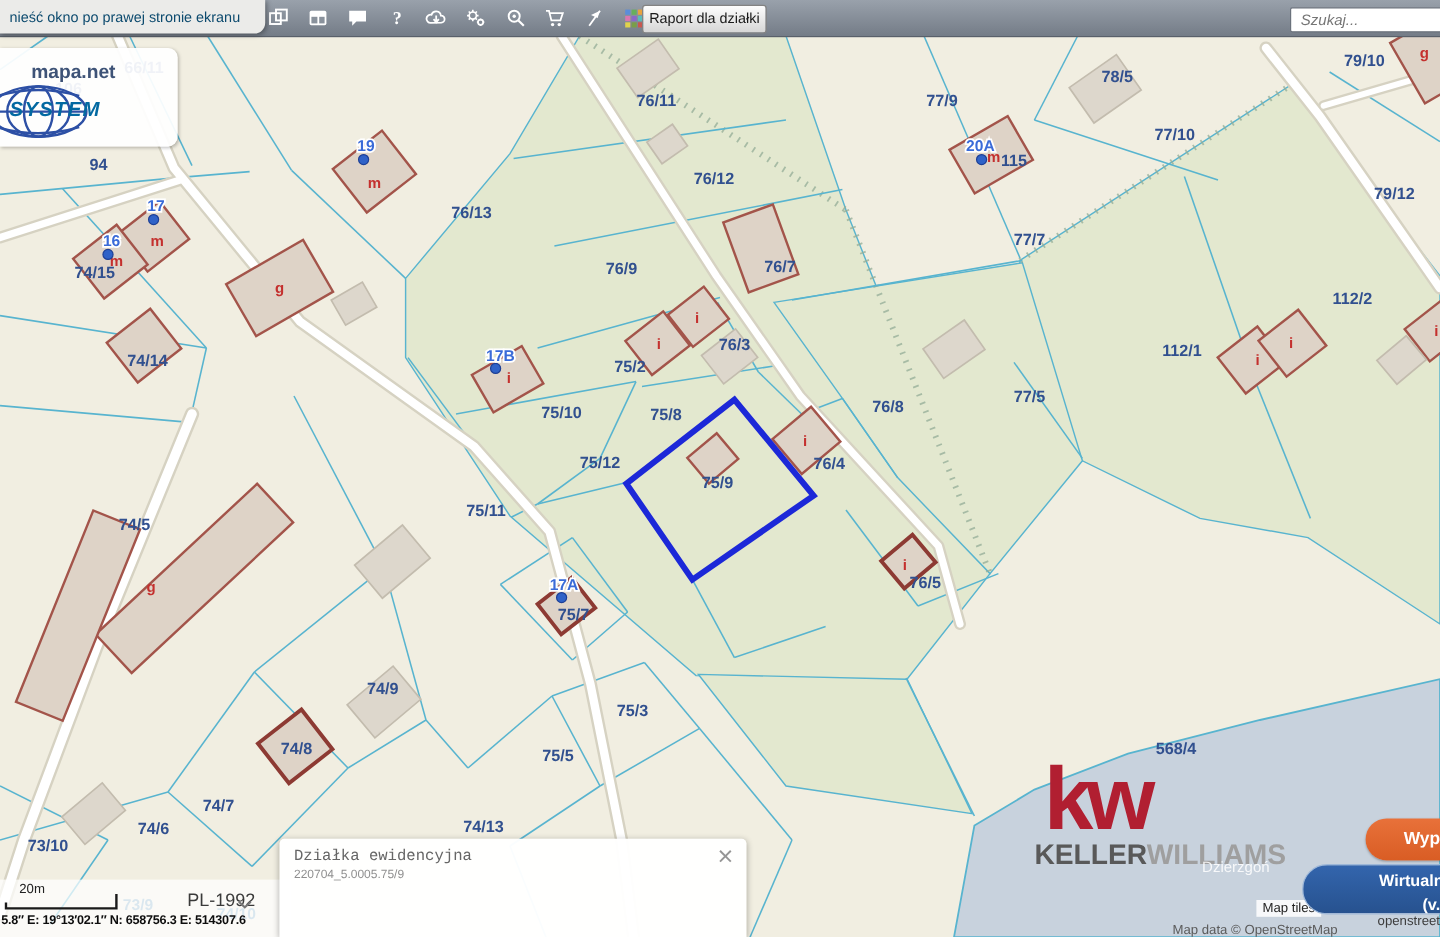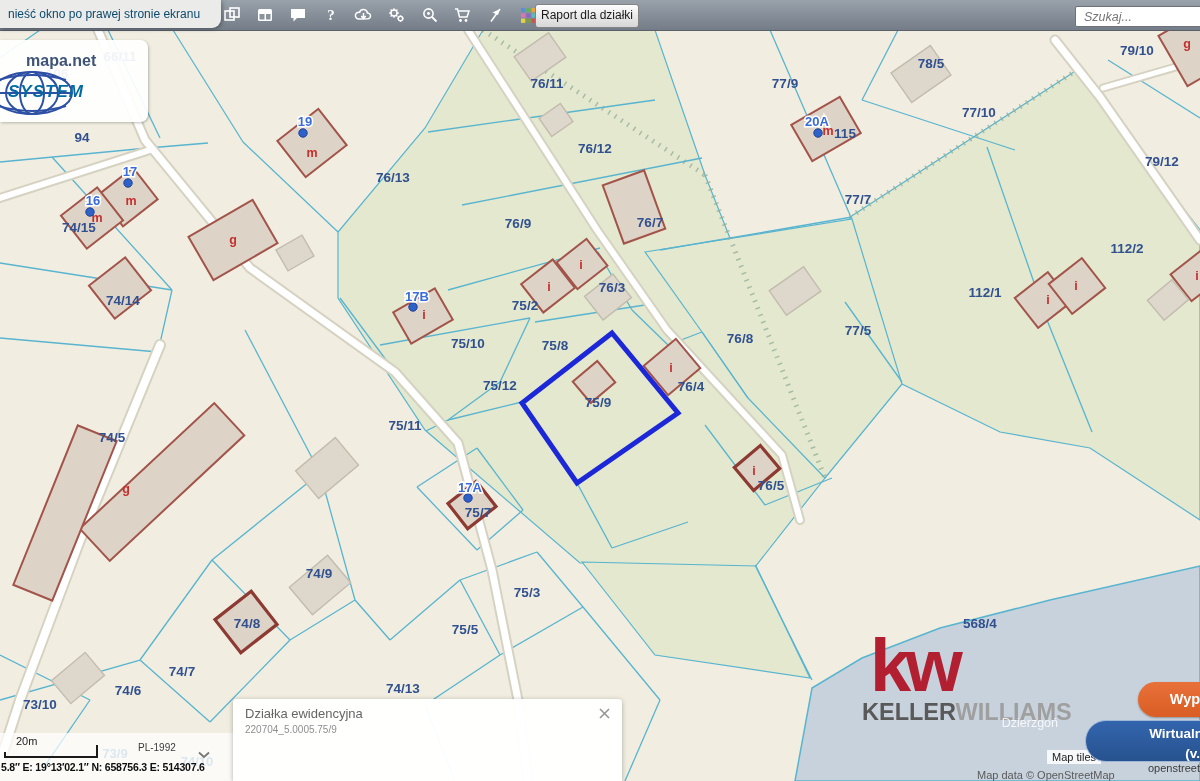--- a/index.html
+++ b/index.html
@@ -26,29 +26,29 @@
   .wm{position:absolute;left:0;top:40px;width:148px;height:82px;z-index:5;
     background:rgba(255,255,255,.93);border-radius:0 8px 8px 0;box-shadow:1px 1px 3px rgba(0,0,0,.25);}
   .wm-name{position:absolute;left:26px;top:12px;font-size:16px;font-weight:bold;color:#3e5377;}
   .wm-globe{position:absolute;left:-14px;top:28px;}
   .wm-sys{position:absolute;left:8px;top:42px;font-size:17px;font-weight:bold;font-style:italic;color:#0369a1;letter-spacing:1px;}
   
   .scale-strip{position:absolute;left:0;top:733px;width:242px;height:48px;z-index:4;
     background:rgba(255,255,255,.72);}
   .scale-30m{position:absolute;left:16px;top:2px;font-size:11px;color:#222;}
   .scale-svg{position:absolute;left:0;top:0;}
-  .crs{position:absolute;left:138px;top:9px;font-size:10px;color:#3a3a3a;cursor:pointer;}
+  .crs{position:absolute;left:156px;top:9px;font-size:15px;color:#3a3a3a;cursor:pointer;}
   .crs-chev{position:absolute;left:198px;top:12px;cursor:pointer;}
   .coords{position:absolute;left:1px;top:28px;font-size:10.5px;font-weight:bold;color:#0d0d0d;
     letter-spacing:-0.2px;white-space:nowrap;}
   
   .info{position:absolute;left:233px;top:699px;width:389px;height:82px;z-index:6;
     background:rgba(255,255,255,.97);border-radius:4px 4px 0 0;box-shadow:0 1px 5px rgba(0,0,0,.3);
     padding:7px 12px;box-sizing:border-box;}
-  .info-head{display:flex;justify-content:space-between;align-items:center;}
+  .info-head{display:flex;justify-content:space-between;align-items:center;font-family:Liberation Mono, monospace;}
   .info-title{font-size:13px;color:#666;}
   .info-close{cursor:pointer;line-height:10px;}
   .info-main{font-size:13px;color:#222;margin-top:3px;white-space:nowrap;}
   .info-main b{font-size:13.5px;}
   .info-id{font-size:10px;color:#8f8f8f;margin-top:3px;}
   .info-links{display:flex;align-items:center;gap:15px;margin-top:4px;font-size:13.5px;color:#1b6ad1;}
   .info-links a{color:#1b6ad1;text-decoration:none;cursor:pointer;}
   
   .kw{position:absolute;left:862px;top:636px;width:210px;height:100px;z-index:3;}
   .kw-mark{display:block;font-size:74px;font-weight:bold;color:#b11f31;line-height:.82;letter-spacing:-6px;margin-left:8px;}

